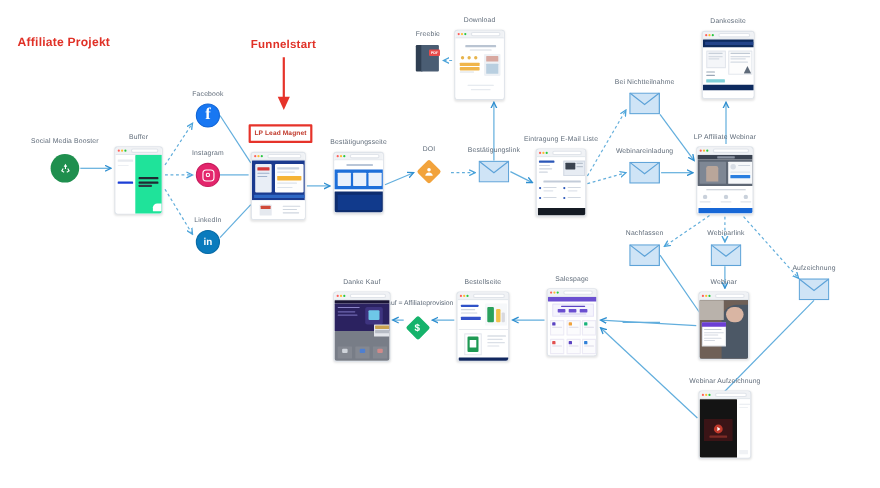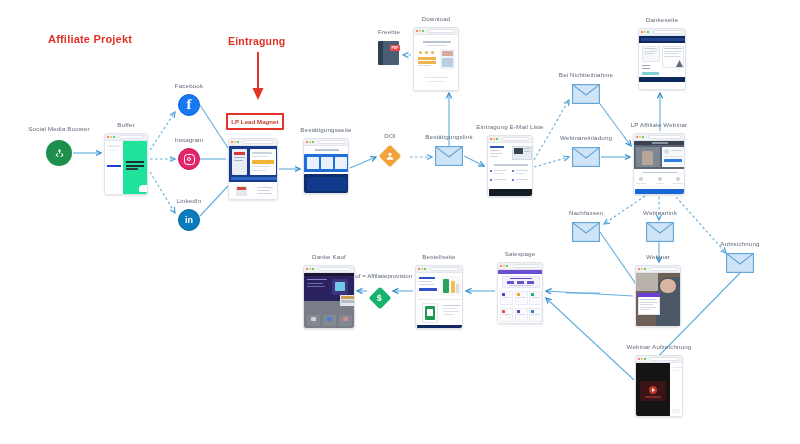--- a/index.html
+++ b/index.html
@@ -169,23 +169,23 @@
       <path d="M200,216 L228,186"></path>
       <path d="M566,293 L600,293"></path>
       <path d="M740,273 L640,375"></path>
       <path d="M600,232 L640,290"></path>
     </g>
     <g fill="none" stroke="#62aedd" stroke-width="1.1" marker-end="url(#ah)">
       <path d="M659,242 L659,262"></path>
     </g>
   </svg>
 
-  <div class="red-title" style="left:48px; top:33px;">Affiliate Projekt</div>
-
-  <div class="red-title" style="left:228px; top:35px; font-size:10.5px;">Eintragung</div>
+  <div class="red-title" style="left:16px; top:33px;">Affiliate Projekt</div>
+
+  <div class="red-title" style="left:228px; top:35px; font-size:10.5px;">Funnelstart</div>
 
   <svg style="position:absolute; left:248px; top:50px; width:20px; height:52px;" viewBox="0 0 20 52">
     <path d="M10,2 L10,40" stroke="#e6332a" stroke-width="2" fill="none"></path>
     <path d="M4.5,38 L10,50 L15.5,38 Z" fill="#e6332a"></path>
   </svg>
 
   <div class="redbox" style="left:226px; top:113px; width:58px; height:17px;">LP Lead Magnet</div>
 
   <div class="node" style="left:46px; top:140px; width:26px; height:26px;">
     <div class="nlabel" style="top:-15px;">Social Media Booster</div>

